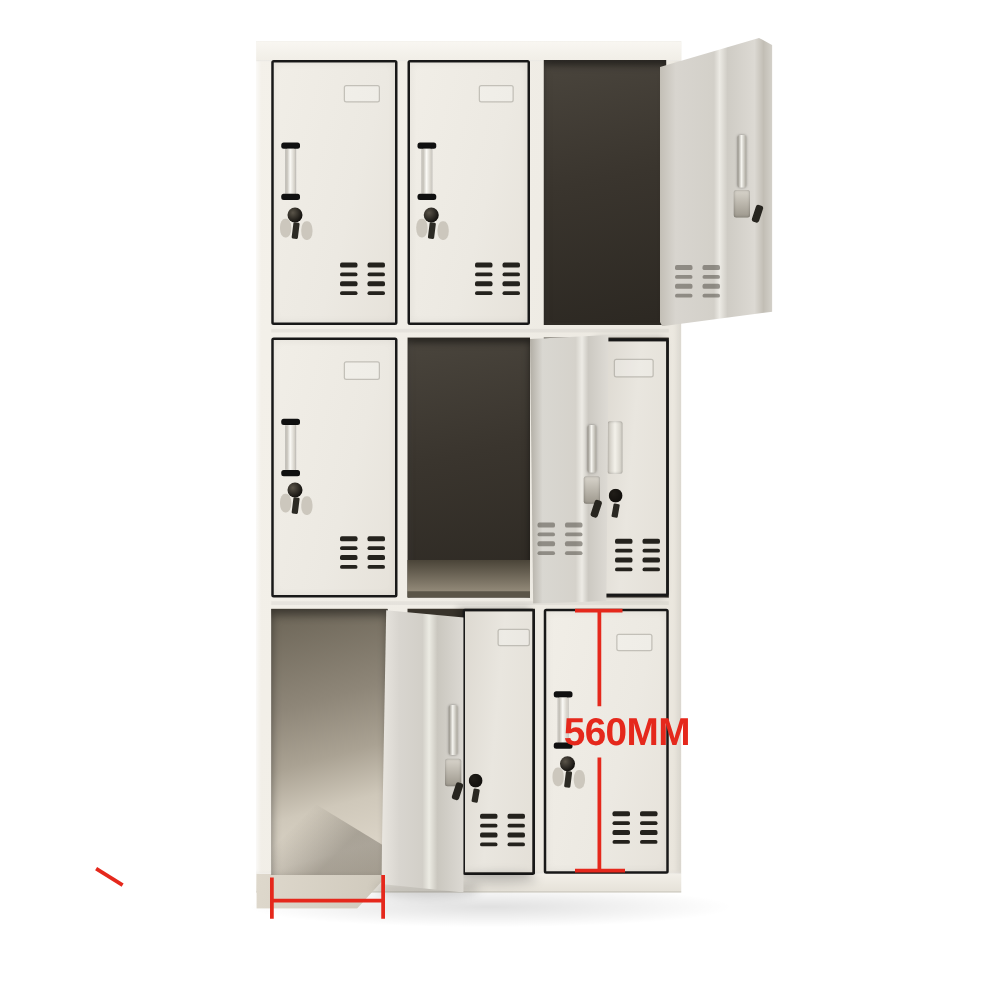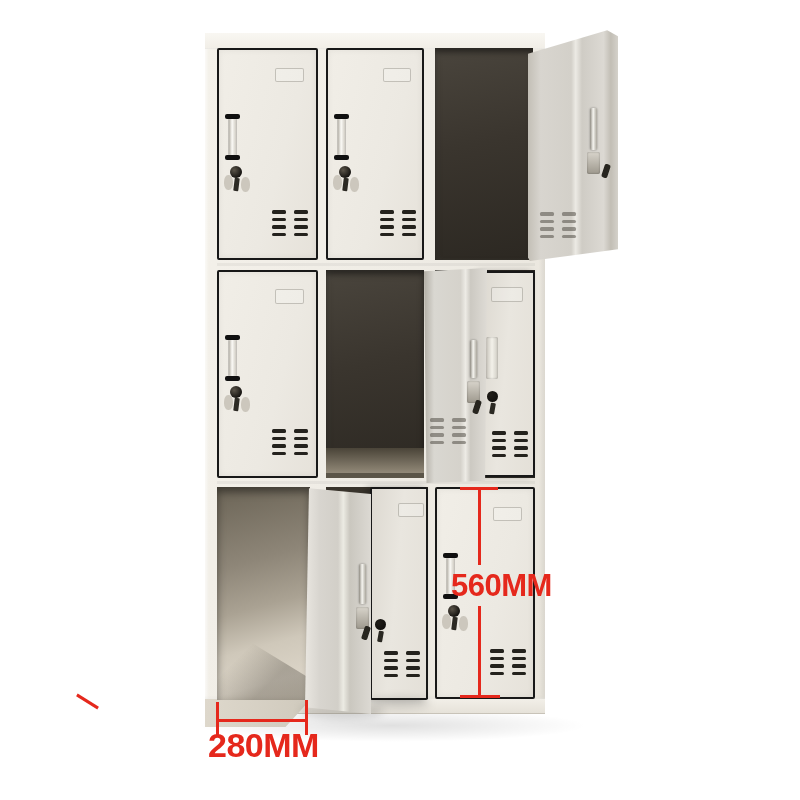--- a/index.html
+++ b/index.html
@@ -311,16 +311,15 @@
 
   <div class="abs red" style="left:460px;top:487px;width:38px;height:3px;"></div>
   <div class="abs red" style="left:478px;top:489px;width:3px;height:76px;"></div>
   <div class="abs red" style="left:478px;top:606px;width:3px;height:91px;"></div>
   <div class="abs red" style="left:460px;top:695px;width:40px;height:3px;"></div>
   <div class="dim-label lbl-560">560MM</div>
 
   <div class="abs red" style="left:216px;top:702px;width:3px;height:33px;"></div>
   <div class="abs red" style="left:217px;top:719px;width:91px;height:3px;"></div>
   <div class="abs red" style="left:305px;top:700px;width:3px;height:35px;"></div>
-  <div class="dim-label lbl-280">280MM</div>
 
   <div class="abs red" style="left:75px;top:700px;width:25px;height:3px;transform:rotate(32deg);"></div>
 </div>
 
 </body></html>

